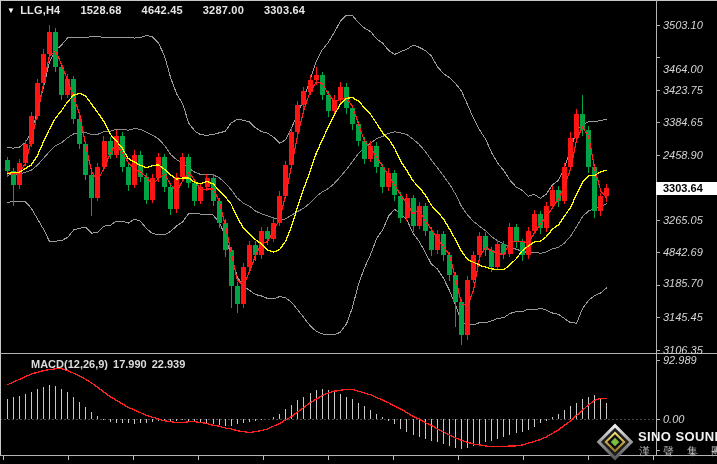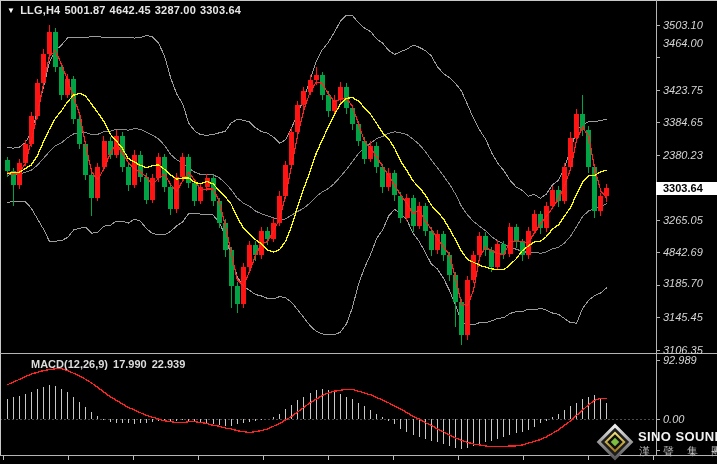--- a/index.html
+++ b/index.html
@@ -8,21 +8,21 @@
   .border-left{position:absolute;left:0;top:0;width:1px;height:455px;background:#c8c8c8;}
   .border-top{position:absolute;left:0;top:0;width:717px;height:1px;background:#c8c8c8;}
   .v-axis-line{position:absolute;left:656px;top:0;width:1px;height:455px;background:#b4b4b4;}
   .pane-sep{position:absolute;left:0;top:353px;width:717px;height:1px;background:#b4b4b4;}
   .bottom-line{position:absolute;left:0;top:455px;width:717px;height:1px;background:#b4b4b4;}
   #main-pane{position:absolute;left:0;top:0;}
   #macd-pane{position:absolute;left:0;top:354px;}
   .chart-header{position:absolute;left:7px;top:4px;font-size:11px;font-weight:bold;
                 color:#e6e6e6;letter-spacing:0.2px;white-space:nowrap;}
   .chart-header .tri{font-size:8px;color:#fff;margin-right:5px;vertical-align:1px;}
-  .chart-header span{margin-right:4px;}
+  .chart-header span{margin-right:20px;}
   .macd-header{position:absolute;left:7px;top:358px;font-size:11px;font-weight:bold;
                color:#dcdcdc;white-space:nowrap;padding-left:24px;}
   .macd-header span{margin-right:5px;}
   .axis-label{position:absolute;left:663px;font-size:11px;color:#d6d6d6;white-space:nowrap;font-style:italic;}
   .axis-tick{position:absolute;left:656px;width:4px;height:1px;background:#b4b4b4;}
   .price-tag{position:absolute;left:656px;top:182px;width:61px;height:13px;background:#ffffff;
              color:#000;font-size:11px;font-weight:bold;line-height:13px;padding-left:7px;
              box-sizing:border-box;}
   .time-tick{position:absolute;top:456px;width:1px;height:4px;background:#c0c0c0;}
   .logo{position:absolute;left:596px;top:423px;width:118px;height:39px;z-index:5;}
@@ -356,38 +356,38 @@
       <polyline points="7.0,30.9 13.1,28.2 19.1,25.5 25.2,22.8 31.2,20.1 37.3,18.4 43.4,16.6 49.4,15.7 55.5,14.8 61.5,14.8 67.6,16.6 73.7,19.3 79.7,21.9 85.8,25.5 91.8,29.1 97.9,33.6 104.0,38.1 110.0,42.6 116.1,46.2 122.1,49.8 128.2,53.3 134.3,56.0 140.3,58.7 146.4,61.4 152.4,63.2 158.5,65.0 164.6,66.8 170.6,67.7 176.7,68.6 182.7,68.6 188.8,67.7 194.9,67.7 200.9,68.6 207.0,69.5 213.0,71.3 219.1,72.2 225.2,74.0 231.2,74.9 237.3,76.7 243.3,77.6 249.4,78.5 255.5,77.6 261.5,76.7 267.6,74.9 273.6,72.2 279.7,69.5 285.8,65.9 291.8,62.3 297.9,57.8 303.9,53.3 310.0,48.9 316.1,45.3 322.1,41.7 328.2,39.0 334.2,37.2 340.3,36.3 346.4,35.4 352.4,35.4 358.5,37.2 364.5,39.0 370.6,40.8 376.7,43.5 382.7,46.2 388.8,48.9 394.8,52.4 400.9,55.1 407.0,58.7 413.0,62.3 419.1,65.0 425.1,68.6 431.2,71.3 437.3,74.9 443.3,77.6 449.4,81.1 455.4,83.8 461.5,86.5 467.6,88.3 473.6,90.1 479.7,91.0 485.7,91.9 491.8,92.8 497.9,92.8 503.9,92.8 510.0,91.9 516.0,91.9 522.1,91.0 528.2,89.2 534.2,87.4 540.3,85.6 546.3,82.9 552.4,79.4 558.5,75.8 564.5,71.3 570.6,66.8 576.6,61.4 582.7,56.0 588.8,50.6 594.8,46.2 600.9,44.4 606.9,44.4" fill="none" stroke="#ff2020" stroke-width="1.3"></polyline>
     </svg>
 
   <div class="border-left"></div>
   <div class="border-top"></div>
   <div class="v-axis-line"></div>
   <div class="pane-sep"></div>
   <div class="bottom-line"></div>
 
   <div class="chart-header">
-    <span class="tri">▼</span><span>LLG,H4</span><span>5001.87</span><span>4642.45</span><span>3287.00</span><span>3303.64</span>
+    <span class="tri">▼</span><span>LLG,H4</span><span>1528.68</span><span>4642.45</span><span>3287.00</span><span>3303.64</span>
   </div>
 
   <div class="macd-header">
     <span>MACD(12,26,9)</span><span>17.990</span><span>22.939</span>
   </div>
 
   <div id="price-axis">
       <div class="axis-tick" style="top: 24.5px;"></div>
       <div class="axis-label" style="top: 18.5px;">3503.10</div>
       <div class="axis-tick" style="top: 56.529px;"></div>
-      <div class="axis-label" style="top: 37px;">3464.00</div>
+      <div class="axis-label" style="top: 63px;">3464.00</div>
       <div class="axis-tick" style="top: 89.5px;"></div>
       <div class="axis-label" style="top: 83.5px;">3423.75</div>
       <div class="axis-tick" style="top: 121.529px;"></div>
       <div class="axis-label" style="top: 115.529px; text-align: right;">3384.65</div>
       <div class="axis-tick" style="top: 154.5px;"></div>
-      <div class="axis-label" style="top: 148.5px;">2380.23</div>
+      <div class="axis-label" style="top: 148.5px;">2458.90</div>
       <div class="axis-tick" style="top: 219.5px;"></div>
       <div class="axis-label" style="top: 213.5px;">3265.05</div>
       <div class="axis-tick" style="top: 252.471px;"></div>
       <div class="axis-label" style="top: 246.471px;">4842.69</div>
       <div class="axis-tick" style="top: 284.5px;"></div>
       <div class="axis-label" style="top: 277px;">3185.70</div>
       <div class="axis-tick" style="top: 317.471px;"></div>
       <div class="axis-label" style="top: 311.471px;">3145.45</div>
       <div class="axis-tick" style="top: 349.5px;"></div>
       <div class="axis-label" style="top: 343.5px;">3106.35</div>

